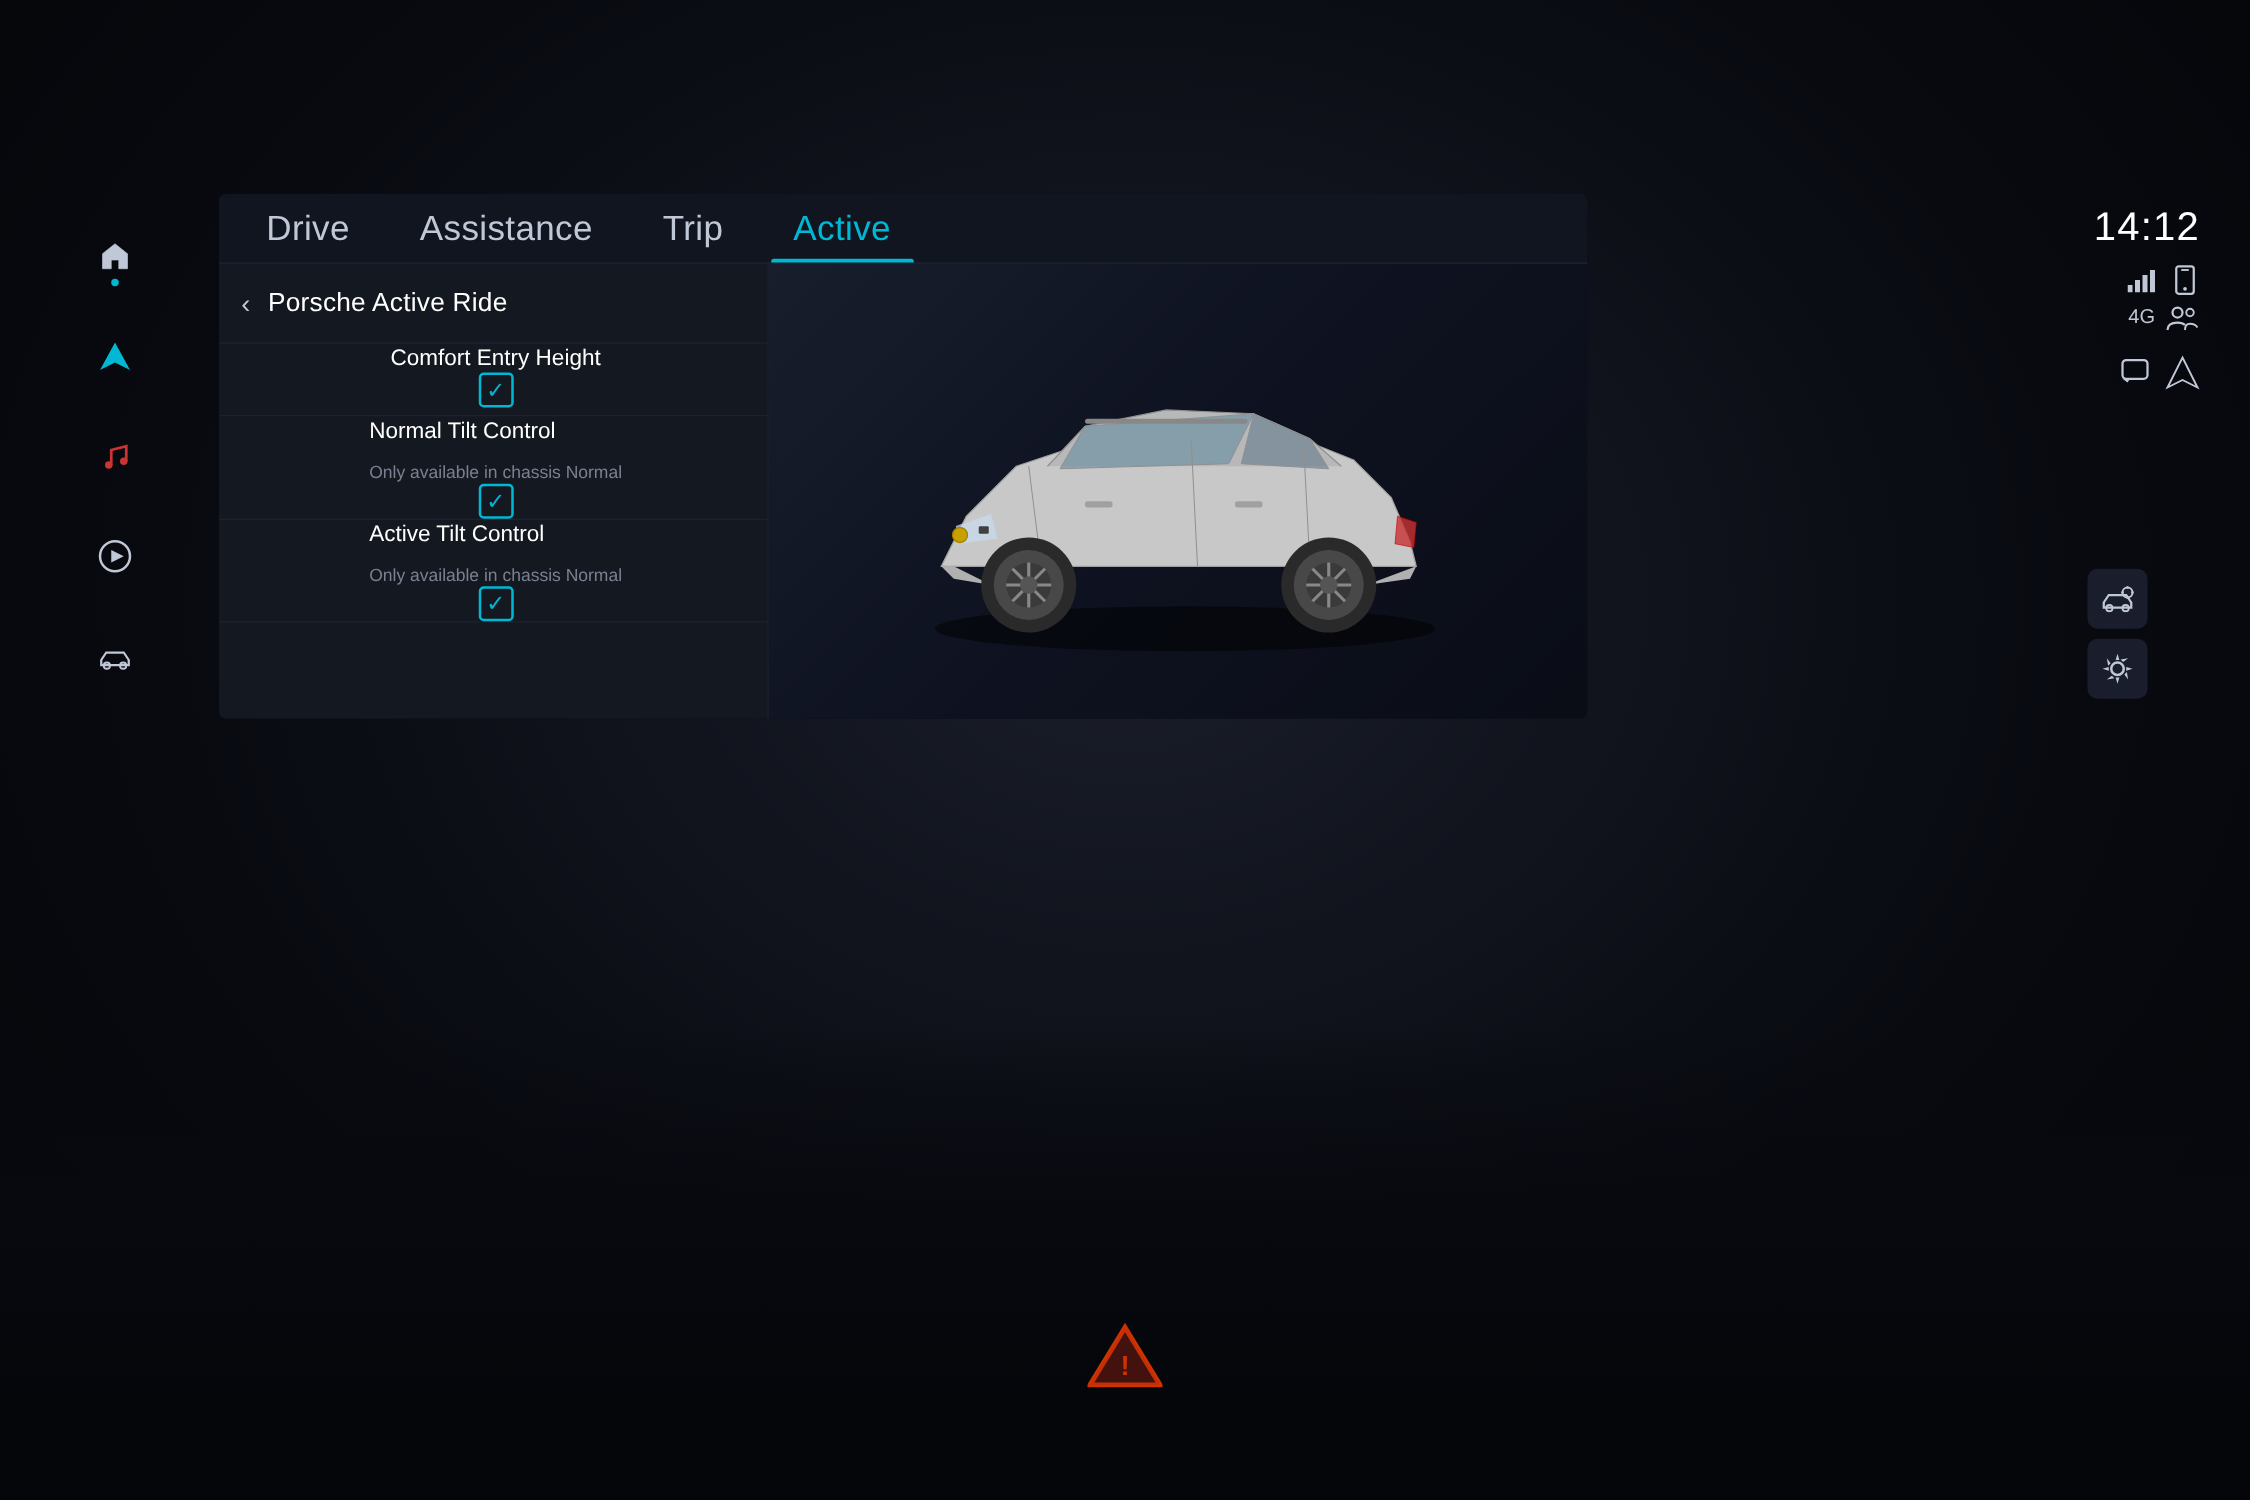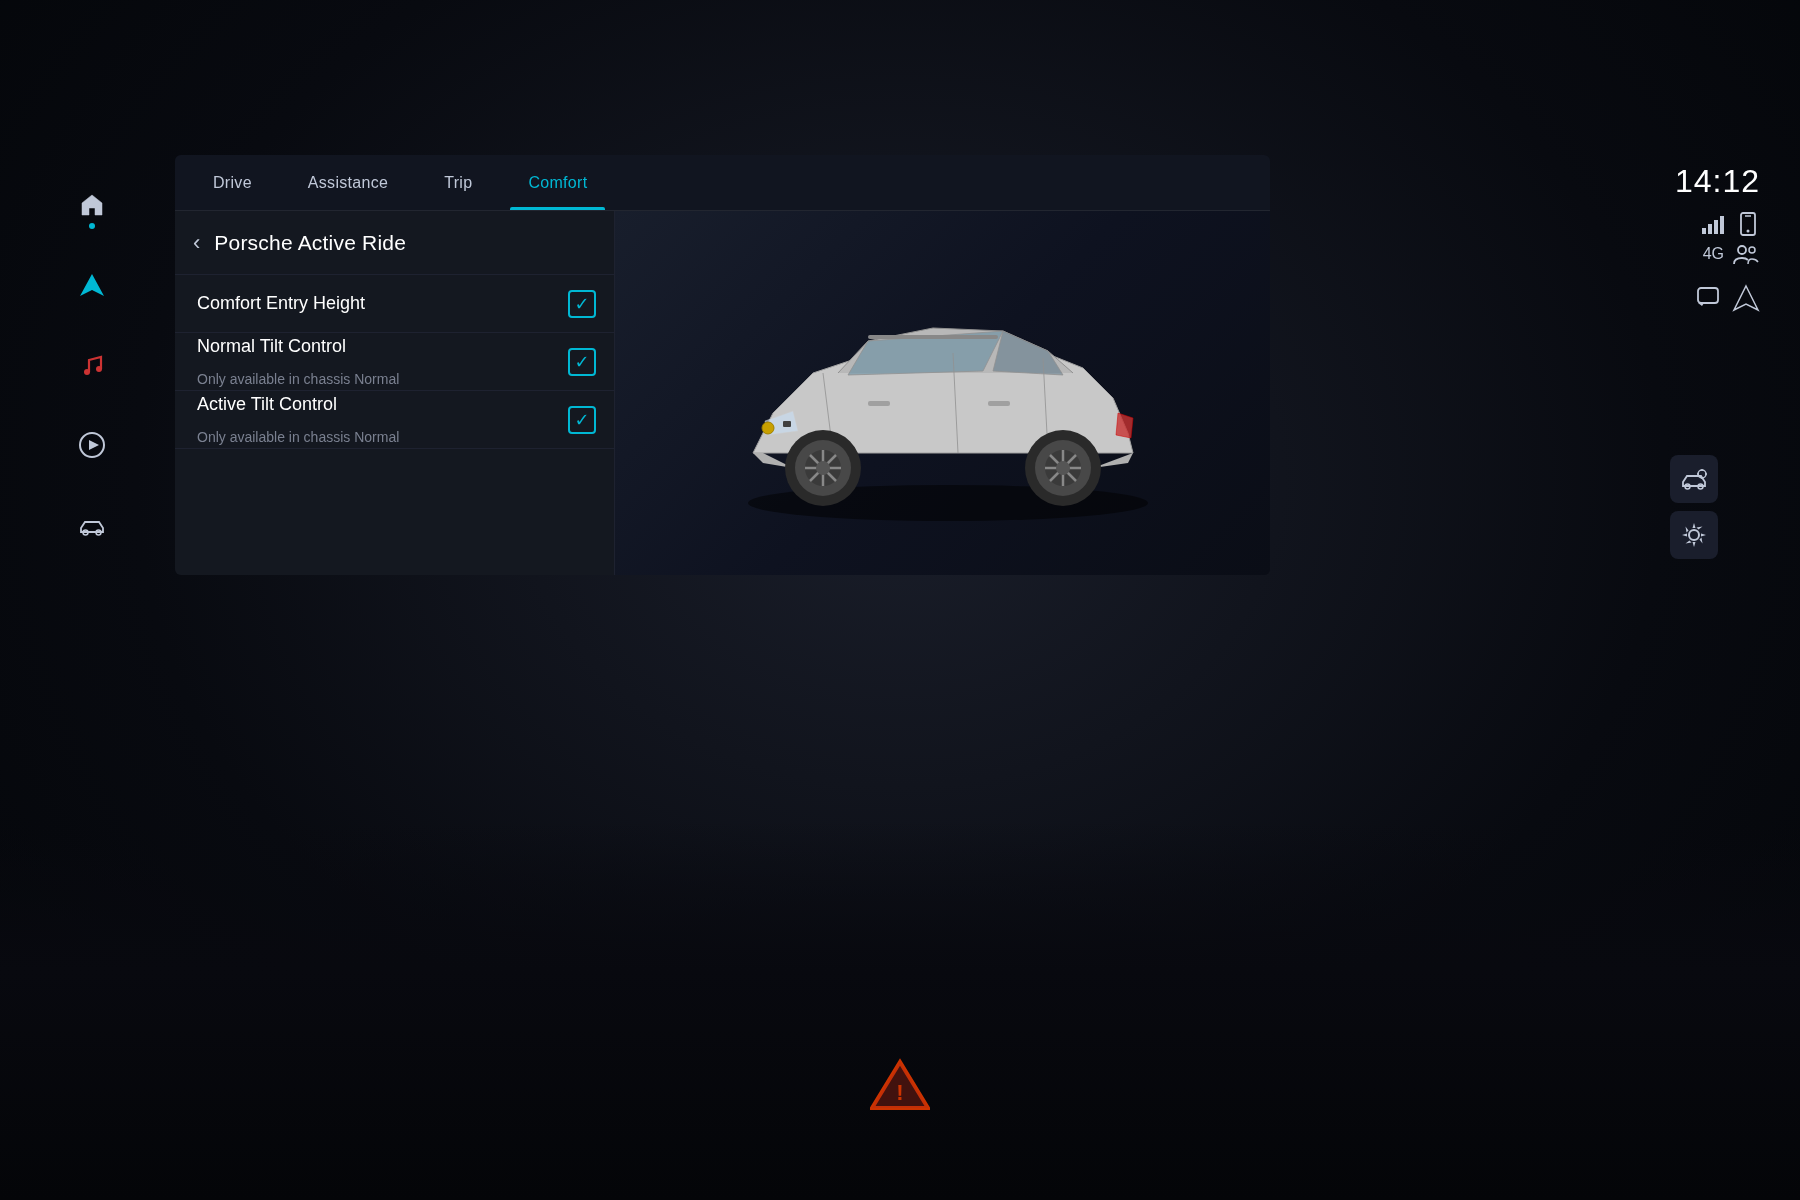--- a/index.html
+++ b/index.html
@@ -41,21 +41,21 @@
       border-bottom: 1px solid #222630;
       height: 56px;
       padding: 0 10px;
     }
     .tab {
       padding: 0 28px;
       height: 100%;
       display: flex;
       align-items: center;
       color: #c0c8d8;
-      font-size: 16px;
+      font-size: 28px;
       font-weight: 400;
       cursor: pointer;
       position: relative;
       letter-spacing: 0.3px;
     }
     .tab.active {
       color: #00b8d4;
     }
     .tab.active::after {
       content: '';
@@ -102,25 +102,26 @@
       color: #ffffff;
       font-size: 21px;
       font-weight: 400;
       letter-spacing: 0.2px;
     }
 
     
     .menu-item {
       display: flex;
       align-items: center;
-      justify-content: space-between;
+      justify-content: flex-start;
       padding: 0 18px 0 22px;
       min-height: 58px;
       border-bottom: 1px solid #1e2230;
       cursor: pointer;
+      flex-direction: column;
     }
     .menu-item-content {
       display: flex;
       flex-direction: column;
       justify-content: center;
     }
     .menu-item-title {
       color: #ffffff;
       font-size: 18px;
       font-weight: 500;
@@ -332,21 +333,21 @@
     <div class="tab">
       <span>Drive</span>
     </div>
     <div class="tab">
       <span>Assistance</span>
     </div>
     <div class="tab">
       <span>Trip</span>
     </div>
     <div class="tab active">
-      <span>Comfort</span>
+      <span>Active</span>
     </div>
   </div>
 
   <div class="content-area">
 
     <div class="left-panel">
 
       <div class="back-header">
         <span class="back-arrow">‹</span>
         <span class="back-title">Porsche Active Ride</span>

